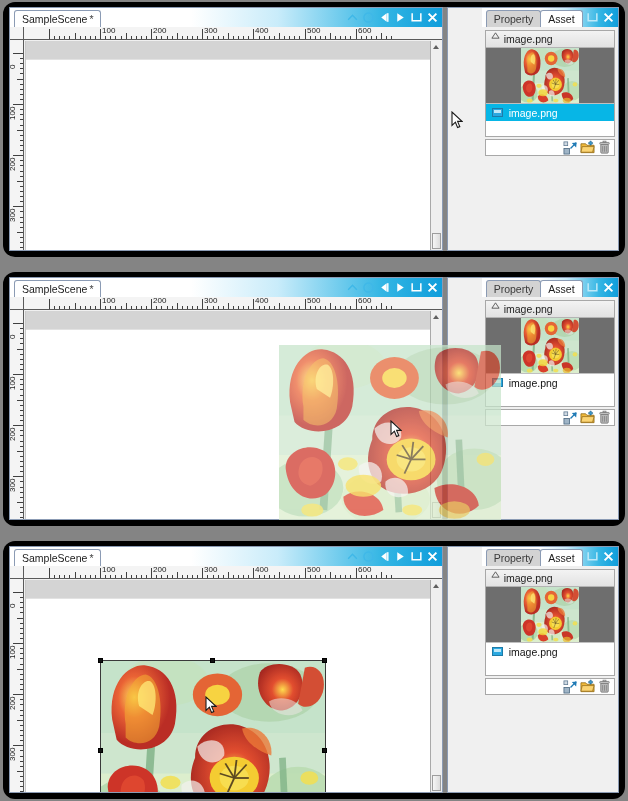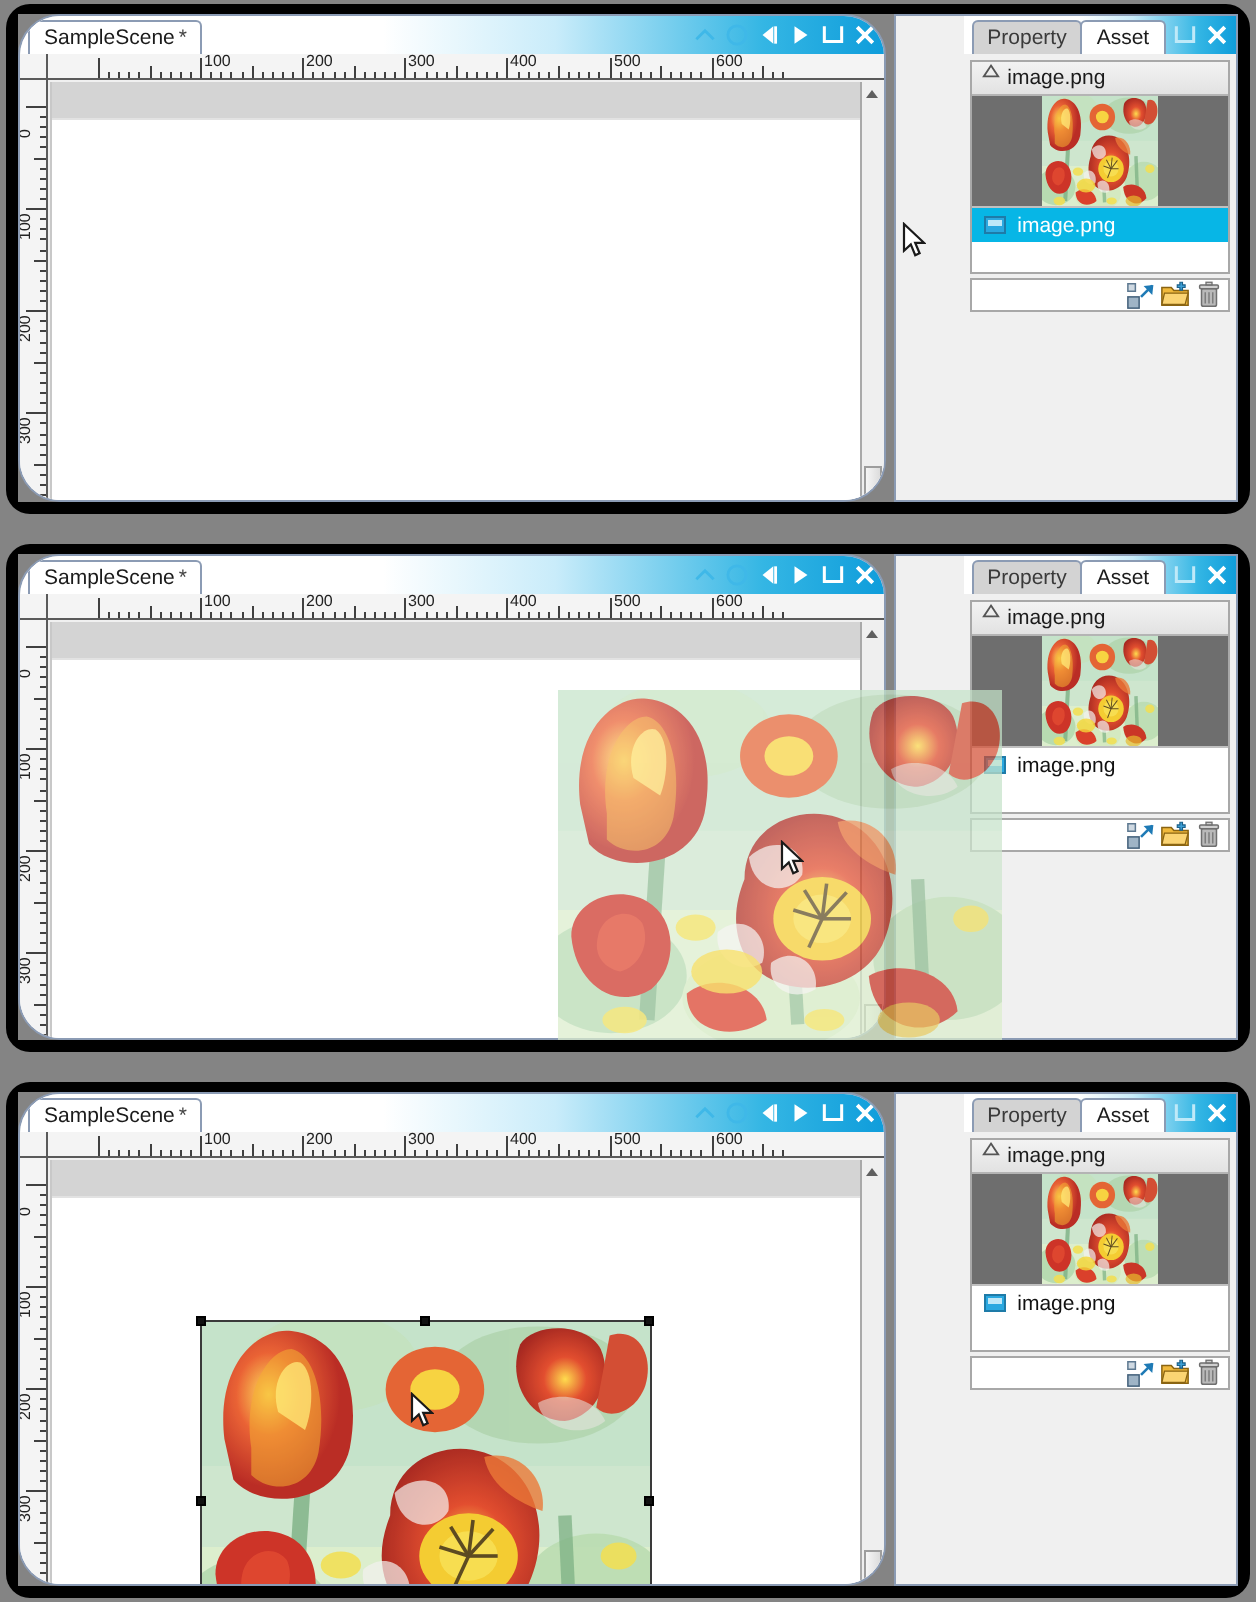--- a/index.html
+++ b/index.html
@@ -38,21 +38,21 @@
 
   
   .win {
     position: relative;
     background: #f0f0f0;
     border: 1px solid #8b9bb4;
     display: flex;
     flex-direction: column;
     overflow: hidden;
   }
-  .win.scene { width: 461px; border-radius: 21px; }
+  .win.scene { width: 461px; }
   .win.dock  { width: 181px; padding-left: 34px; }
 
   .titlebar {
     position: relative;
     height: 19px;
     flex: 0 0 19px;
     background: linear-gradient(to right, #ffffff 0%, #ffffff 42%, #c9ecfa 62%, #34b6e4 86%, #0f9ddb 100%);
     display: flex;
     align-items: flex-end;
     padding-left: 4px;

